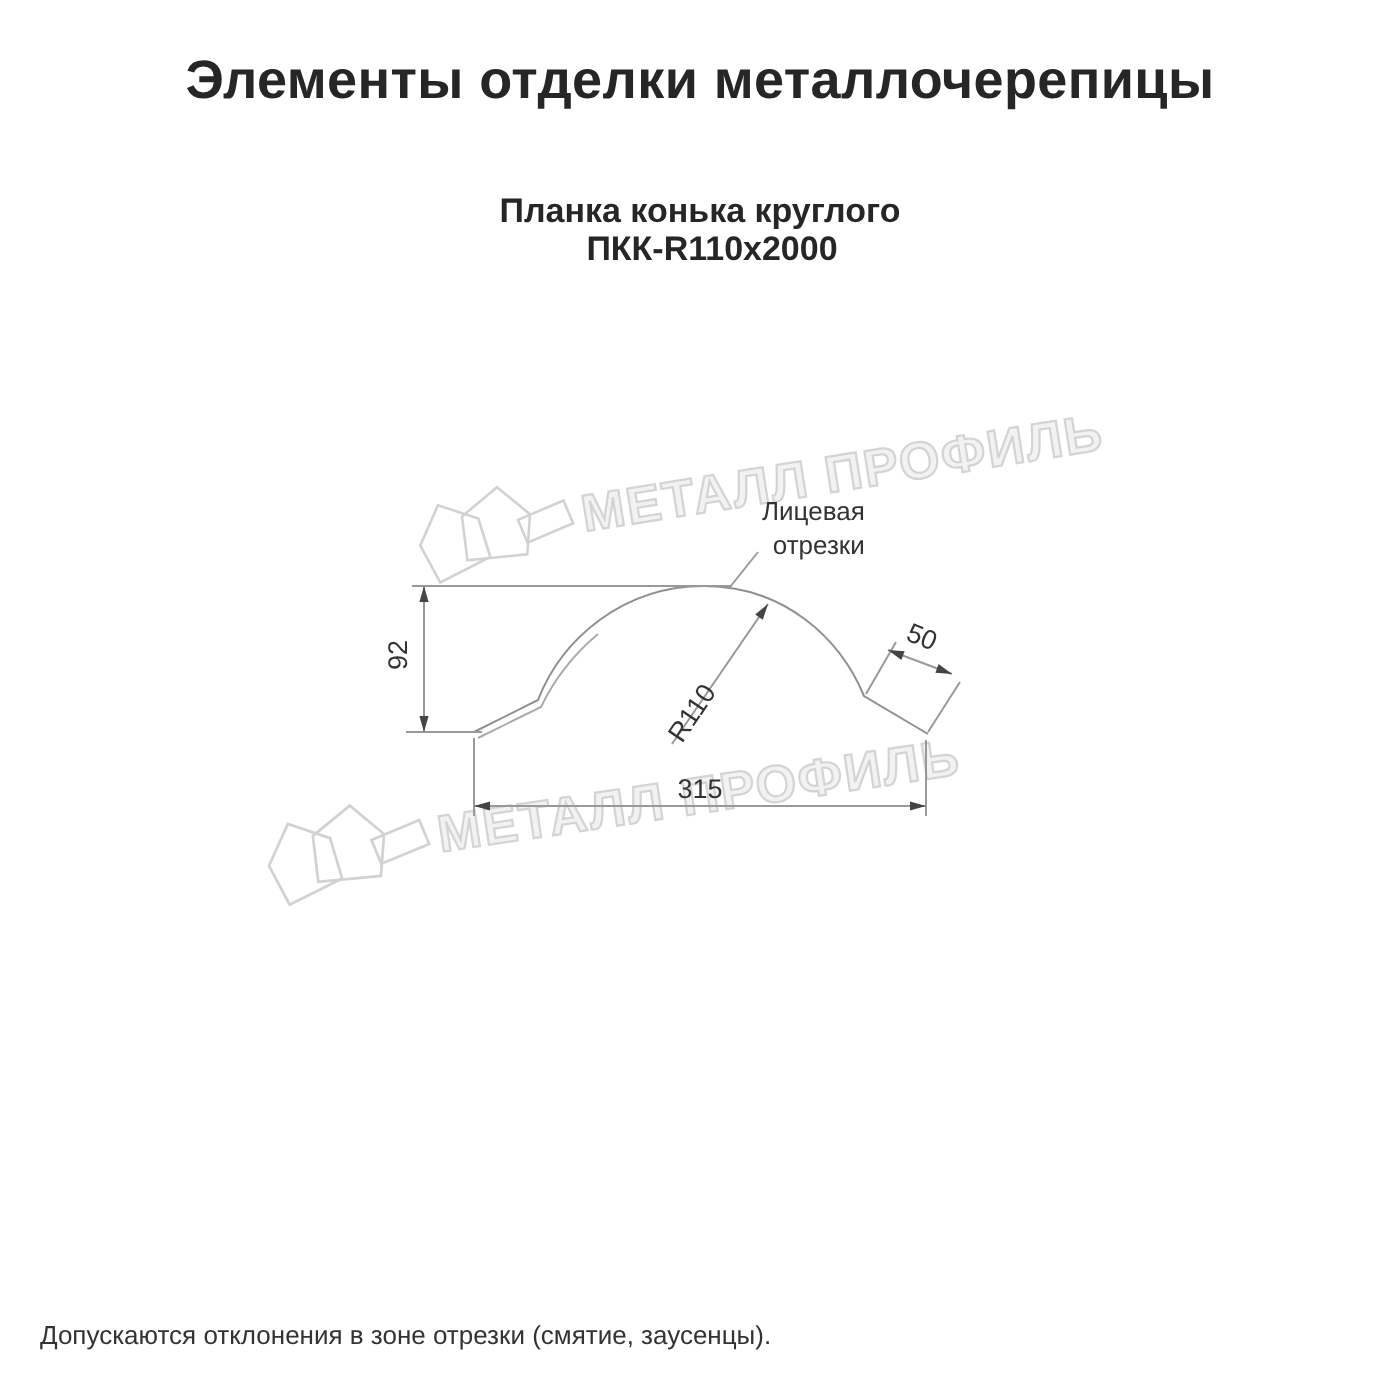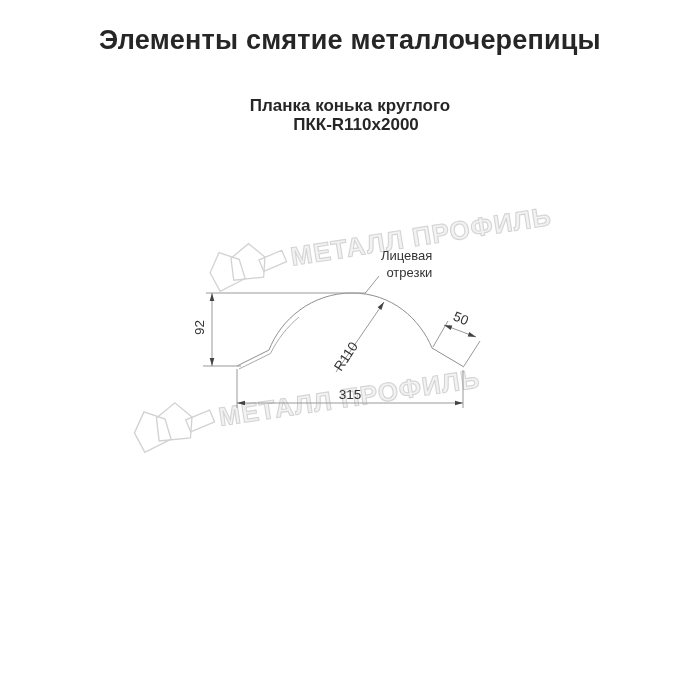--- a/index.html
+++ b/index.html
@@ -83,21 +83,21 @@
     color: #333333;
   }
   .note.n1 { top: 643px; }
   .note.n2 { top: 660px; }
 </style>
 </head>
 <body>
 
 <div id="page">
 
-  <div class="abs title">Элементы смятие металлочерепицы</div>
+  <div class="abs title">Элементы отделки металлочерепицы</div>
   <div class="abs subtitle l1">Планка конька круглого</div>
   <div class="abs subtitle l2">ПКК-R110х2000</div>
 
   <div class="abs wm wm-upper">
     <svg width="86" height="54" viewBox="0 0 86 54">
       <g fill="none" stroke="#d2d2d2" stroke-width="1.3">
         <path d="M8,26 L24,11 L40,25 L38,45 L10,47 Z" transform="rotate(-14 24 29)"></path>
         <path d="M30,21 L48,7 L64,21 L62,41 L32,43 Z" transform="rotate(7 47 25)"></path>
         <path d="M58,25 L82,19 L85,31 L61,37 Z"></path>
       </g>
@@ -157,14 +157,15 @@
   <div class="abs dim-label lbl-92">92</div>
   <div class="abs dim-label lbl-315">315</div>
   <div class="abs dim-label lbl-50">50</div>
   <div class="abs dim-label lbl-r110">R110</div>
 
   <div class="abs face-label">
     <div>Лицевая</div>
     <div>отрезки</div>
   </div>
 
+  <div class="abs note n2">Допускаются отклонения в зоне отрезки (смятие, заусенцы).</div>
 
 </div>
 
 </body></html>

